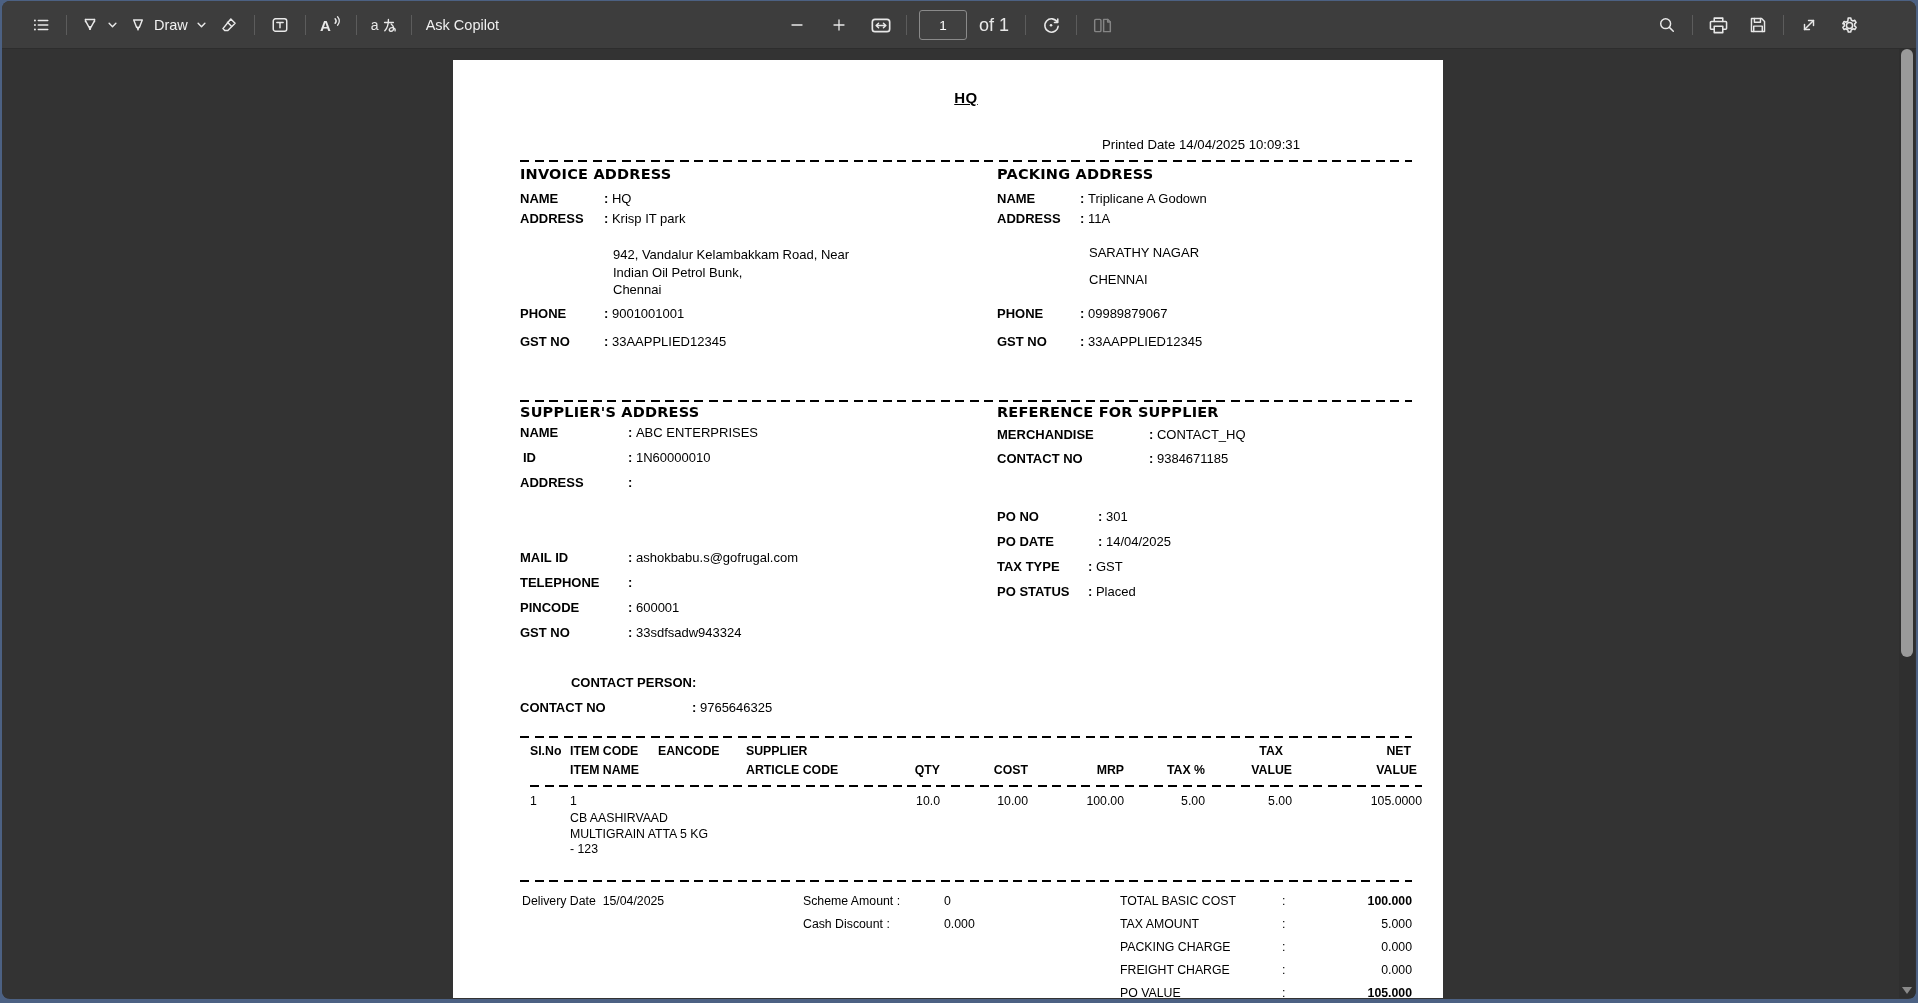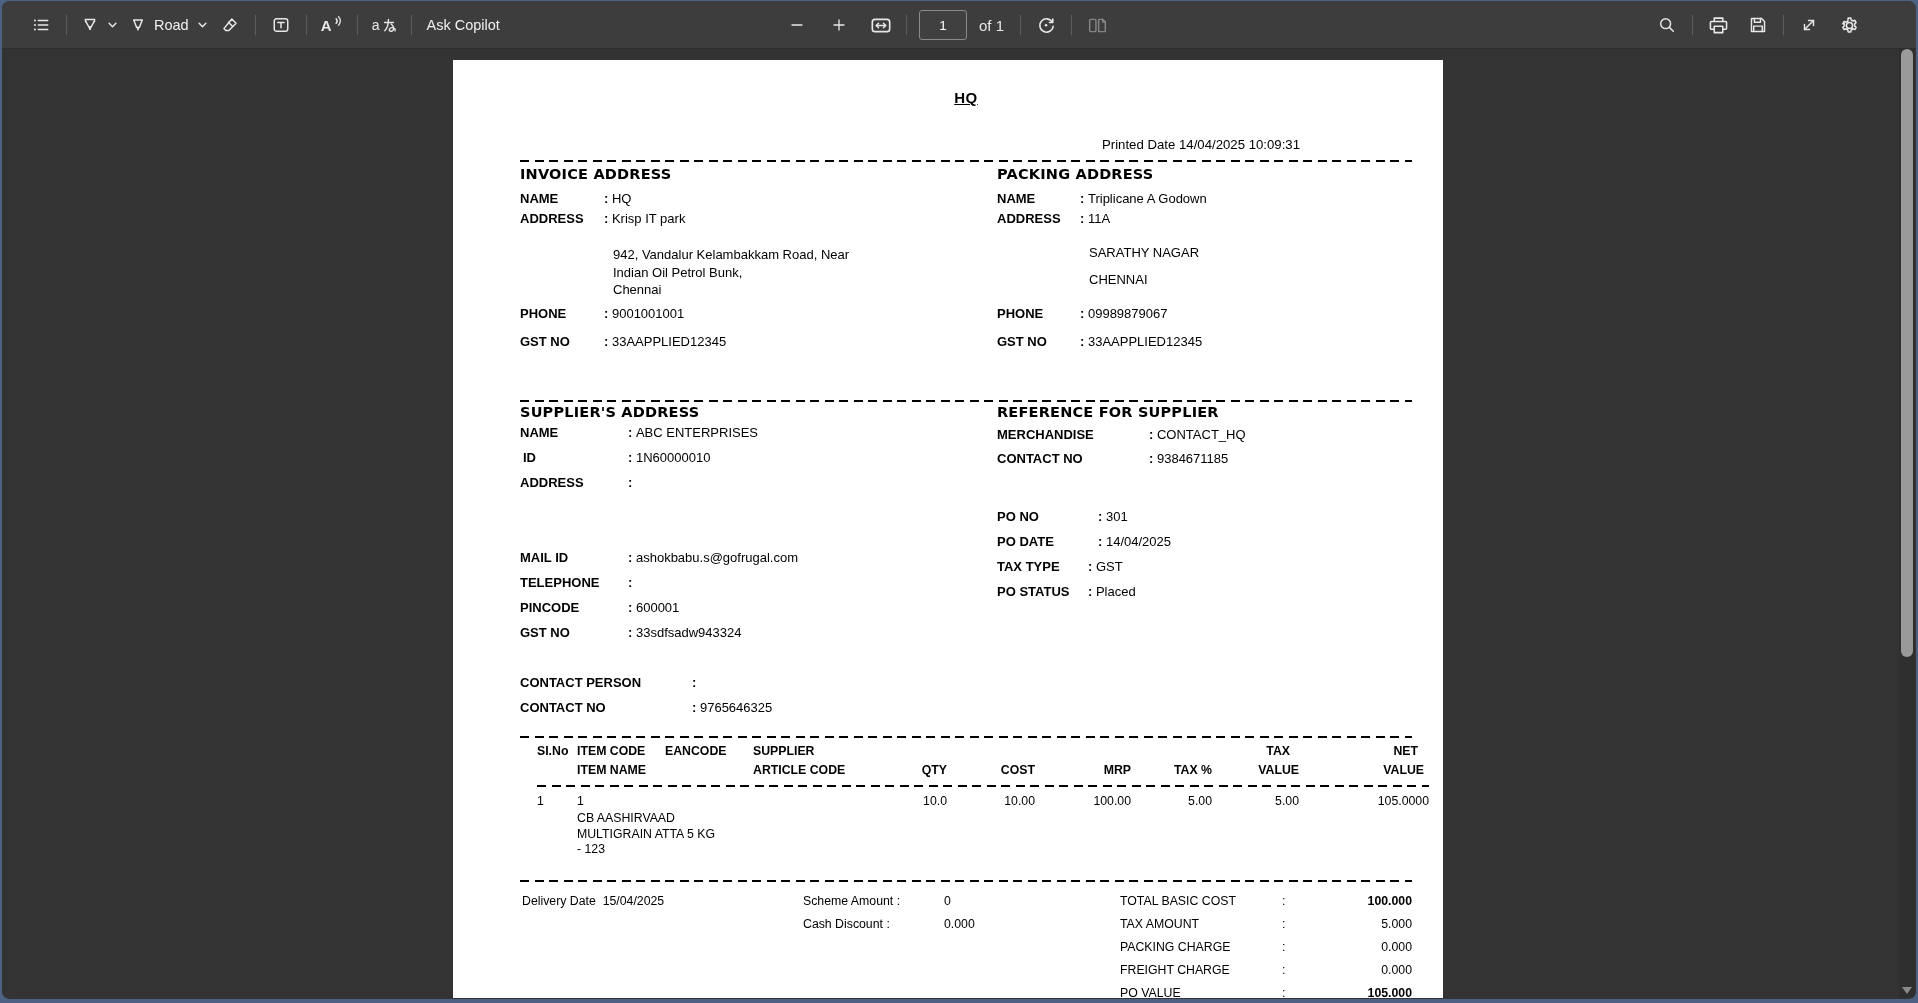--- a/index.html
+++ b/index.html
@@ -18,21 +18,21 @@
   .tb-btn { display:flex; align-items:center; justify-content:center; height:34px; min-width:34px;
             border-radius:5px; cursor:pointer; background:transparent; border:none; color:#e8e8e8;
             font-family:"Liberation Sans", sans-serif; font-size:14.5px; gap:7px; padding:0 6px; }
   .tb-sep { width:1px; height:20px; background:#5c5c5c; margin:0 8px; }
   .tb-label { font-size:14.5px; color:#f0f0f0; white-space:nowrap; }
   svg.ic { display:block; stroke:#e8e8e8; fill:none; stroke-width:1.3; stroke-linecap:round; stroke-linejoin:round; }
   svg.ic.dim { stroke:#858585; }
   .chev { margin-left:2px; }
   .page-box { width:48px; height:30px; background:#404040; border:1px solid #8a8a8a; border-radius:3px;
               color:#ffffff; text-align:center; font-size:13.5px; font-family:"Liberation Sans",sans-serif; margin:0 4px; }
-  .of-label { font-size:15px; color:#e8e8e8; margin:0 8px; white-space:nowrap; }
+  .of-label { font-size:18px; color:#e8e8e8; margin:0 8px; white-space:nowrap; }
   .ra-letter { font-size:15px; font-weight:bold; color:#e8e8e8; }
   .tr-letter { font-size:14px; color:#e8e8e8; }
 
   
   .content { position:relative; height:949px; background:#333333; overflow:hidden; }
   .page { position:absolute; left:451px; top:11px; width:990px; height:1320px; background:#ffffff; color:#000; }
   .doc { position:absolute; left:67px; top:0; width:892px; height:100%; }
   .abs { position:absolute; }
 
   .dashline { height:2px; width:892px;
@@ -105,21 +105,21 @@
         </svg>
         <svg class="ic chev" width="9" height="6" viewBox="0 0 8 5">
             <path d="M1 1 l3 3 3-3"></path>
           </svg>
       </button>
       <button class="tb-btn">
         <svg class="ic" width="18" height="18" viewBox="0 0 16 16">
           <path d="M4.2 3.5 h7.6 L9.2 10.3 h-2.4 Z"></path>
             <path d="M7.6 10.3 l.4 2 .4-2"></path>
         </svg>
-        <span class="tb-label">Road</span>
+        <span class="tb-label">Draw</span>
         <svg class="ic chev" width="9" height="6" viewBox="0 0 8 5">
             <path d="M1 1 l3 3 3-3"></path>
           </svg>
       </button>
       <button class="tb-btn">
         <svg class="ic" width="18" height="18" viewBox="0 0 16 16">
           <path d="M9.6 2.6 l3.8 3.8 -6.4 6.4 h-2.8 l-1.6-1.6 Z"></path>
             <path d="M6.6 5.6 l3.8 3.8"></path>
         </svg>
       </button>
@@ -335,32 +335,32 @@
         </div>
         <div class="abs row t-sans w91" style="top:498px; left:477px;">
           <span class="lbl">TAX TYPE</span>
             <span class="val">GST</span>
         </div>
         <div class="abs row t-sans w91" style="top:523px; left:477px;">
           <span class="lbl">PO STATUS</span>
             <span class="val">Placed</span>
         </div>
 
-        <div class="abs row t-sans w172" style="top:614px; left:0;">
+        <div class="abs row t-sans w172" style="top:614px; left:0;text-align:right;">
           <span class="lbl">CONTACT PERSON</span>
             <span class="val"></span>
         </div>
         <div class="abs row t-sans w172" style="top:639px; left:0;">
           <span class="lbl">CONTACT NO</span>
             <span class="val">9765646325</span>
         </div>
 
         <div class="abs dashline" style="top:676px;"></div>
 
-        <table class="items abs" style="top:682px; left:17px;">
+        <table class="items abs" style="top:682px; left:10px;">
           <colgroup>
             <col style="width:40px">
               <col style="width:88px">
               <col style="width:88px">
               <col style="width:130px">
             <col style="width:64px">
               <col style="width:88px">
               <col style="width:96px">
               <col style="width:81px">
             <col style="width:87px">

